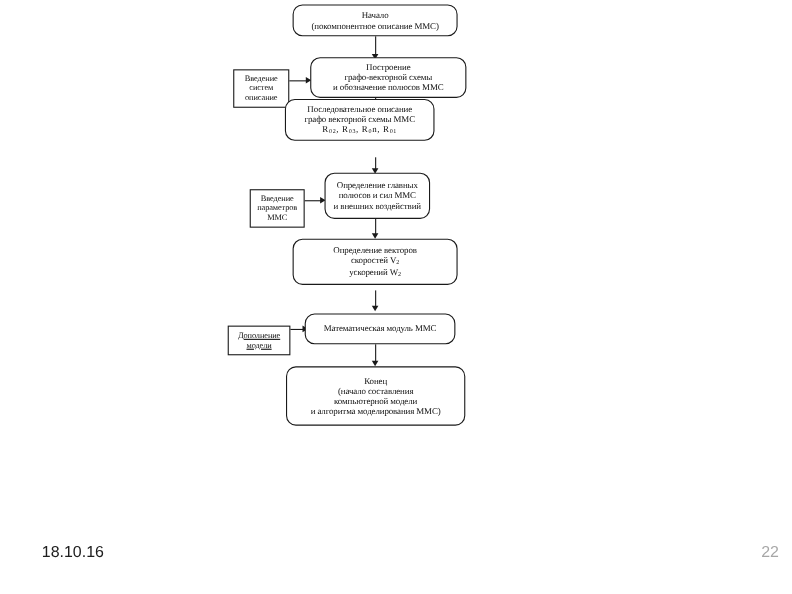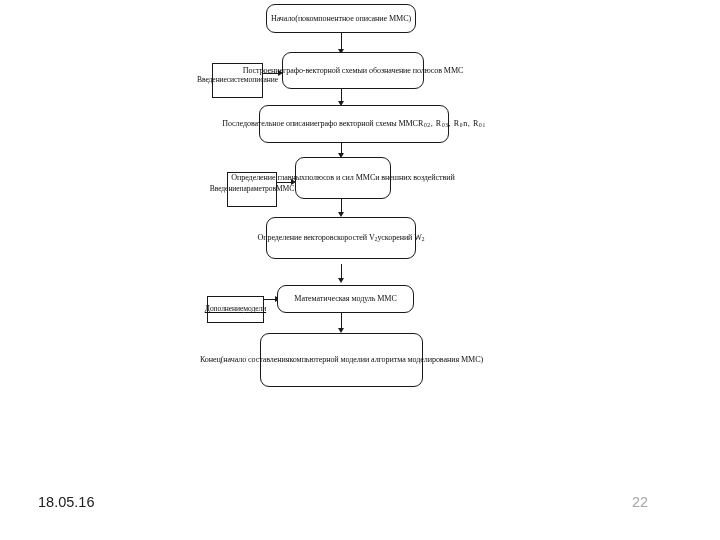--- a/index.html
+++ b/index.html
@@ -25,21 +25,21 @@
     width: 720px;
     height: 400px;
   }
 
   .node {
     position: absolute;
     box-sizing: border-box;
     border: 1.2px solid #1a1a1a;
     background: #ffffff;
     display: flex;
-    flex-direction: row;
+    flex-direction: column;
     align-items: center;
     justify-content: center;
     text-align: center;
     color: #101010;
     line-height: 1.12;
     letter-spacing: -0.1px;
   }
   .node.rounded { border-radius: 9px; }
   .node.rect { border-radius: 0; border-width: 1.3px; margin-top: 10px; }
 
@@ -91,21 +91,21 @@
     position: absolute;
     left: 38px;
     top: 494px;
     font-family: "Liberation Sans", "DejaVu Sans", sans-serif;
     font-size: 14.5px;
     color: #202020;
     letter-spacing: 0px;
   }
   #footer-page {
     position: absolute;
-    left: 632px;
+    left: 692px;
     top: 494px;
     font-family: "Liberation Sans", "DejaVu Sans", sans-serif;
     font-size: 14.5px;
     color: #a6a6a6;
   }
 </style>
 </head>
 <body>
 
 <div id="slide">
@@ -130,21 +130,21 @@
 
     <div class="node rounded main" style="left:282px; top:52px; width:142px; height:37px;">
       <span class="ln">Построение</span>
       <span class="ln">графо-векторной схемы</span>
       <span class="ln">и обозначение полюсов ММС</span>
     </div>
 
     <div class="conn-v" style="left:341px; top:89px; height:13px;"></div>
     <div class="arrow-down" style="left:337.8px; top:101px;"></div>
 
-    <div class="node rounded main" style="left:259px; top:105px; width:190px; height:38px;">
+    <div class="node rounded main" style="left:259px; top:90px; width:136px; height:38px;">
       <span class="ln">Последовательное описание</span>
       <span class="ln">графо векторной схемы ММС</span>
       <span class="ln rline">R<sub>02</sub>,  R<sub>03</sub>,  R<sub>0</sub>n,  R<sub>01</sub></span>
     </div>
 
     <div class="conn-v" style="left:341px; top:143px; height:11px;"></div>
     <div class="arrow-down" style="left:337.8px; top:153px;"></div>
 
     <div class="node rect side" style="left:227px; top:162px; width:50px; height:35px;">
       <span class="ln">Введение</span>
@@ -188,16 +188,16 @@
 
     <div class="node rounded main" style="left:260px; top:333px; width:163px; height:54px;">
       <span class="ln">Конец</span>
       <span class="ln">(начало составления</span>
       <span class="ln">компьютерной модели</span>
       <span class="ln">и алгоритма моделирования ММС)</span>
     </div>
 
   </div>
 
-  <div id="footer-date">18.05.16</div>
+  <div id="footer-date">18.10.16</div>
   <div id="footer-page">22</div>
 
 </div>
 
 </body></html>

